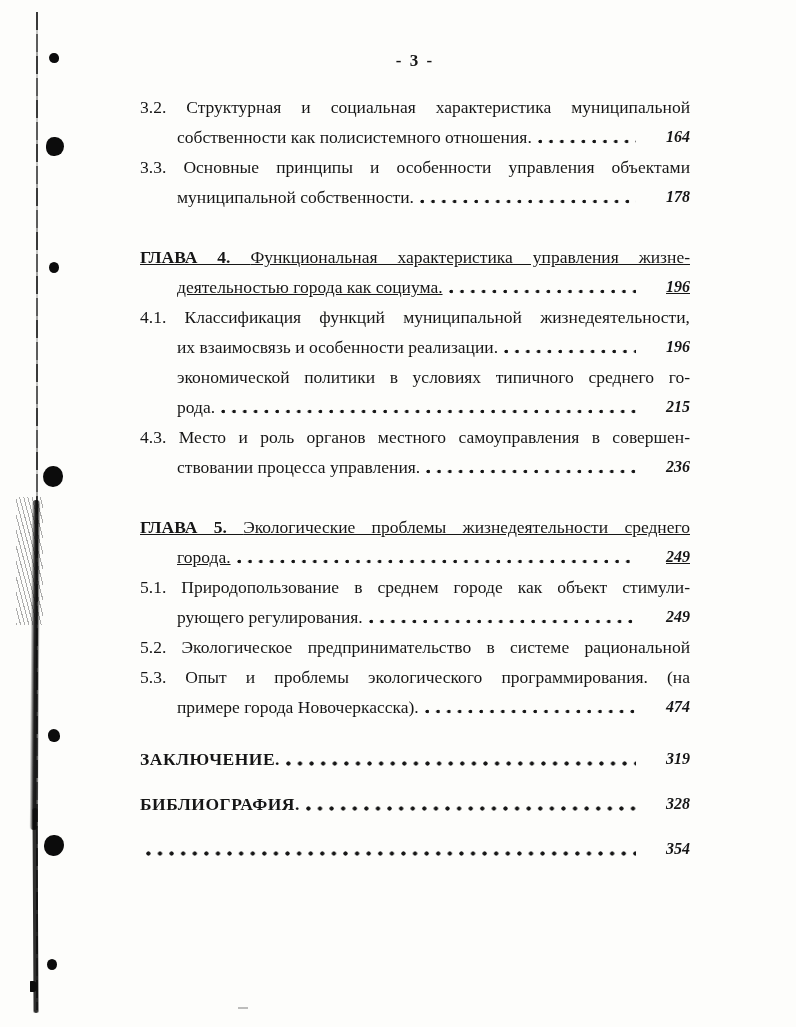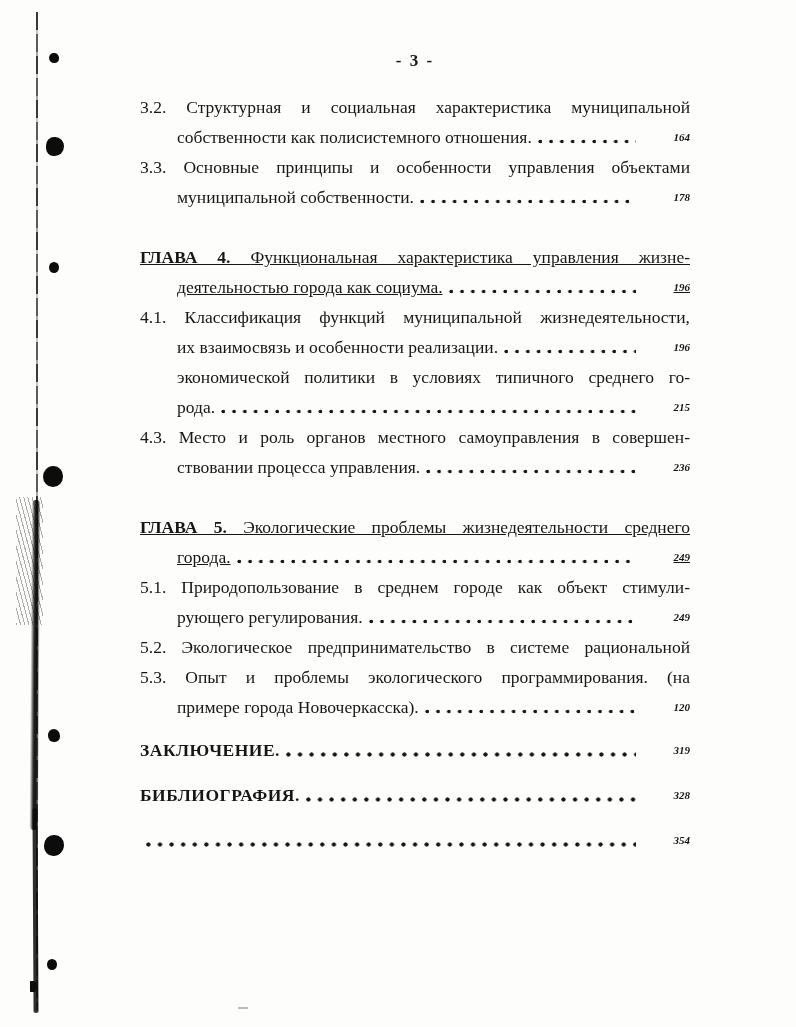--- a/index.html
+++ b/index.html
@@ -47,30 +47,30 @@
     background-image: radial-gradient(circle at 2.2px 19.5px, var(--ink, #161616) 1.5px, rgba(0,0,0,0) 2.1px);
     background-size: 10.8px 30px;
     background-repeat: repeat-x;
   }
   .pg {
     flex: 0 0 auto;
     min-width: 44px;
     text-align: right;
     font-weight: bold;
     font-style: italic;
-    font-size: 11px;
+    font-size: 16px;
   }
   .chapter-label { font-weight: bold; }
   .entry.chapter { margin-top: 30px; text-decoration: underline; }
   .entry.section .txt { font-weight: bold; letter-spacing: 0.5px; }
   .entry.section .dots {
     background-image: radial-gradient(circle at 2.4px 19.5px, var(--ink, #111) 1.8px, rgba(0,0,0,0) 2.4px);
     background-size: 11.6px 30px;
   }
-  .entry.item + .entry.section { margin-top: 13px; }
+  .entry.item + .entry.section { margin-top: 22px; }
   .entry.section + .entry.section { margin-top: 15px; }
 
   
   .edge-line {
     position: absolute; left: 36px; top: 12px;
     width: 2px; height: 998px;
     background: repeating-linear-gradient(to bottom,
       rgba(30,30,30,0.88) 0 18px,
       rgba(30,30,30,0.25) 18px 22px,
       rgba(30,30,30,0.72) 22px 40px,
@@ -206,21 +206,21 @@
           </div>
         </div>
         <div class="entry item">
           <div class="line justify"><span class="txt">5.2. Экологическое предпринимательство в системе рациональной</span></div>
         </div>
         <div class="entry item">
           <div class="line justify"><span class="txt">5.3. Опыт и проблемы экологического программирования. (на</span></div>
           <div class="line cont last">
             <span class="txt">примере города Новочеркасска).</span>
             <span class="dots"></span>
-            <span class="pg">120</span>
+            <span class="pg">474</span>
           </div>
         </div>
         <div class="entry section">
           <div class="line last">
             <span class="txt">ЗАКЛЮЧЕНИЕ.</span>
             <span class="dots"></span>
             <span class="pg">319</span>
           </div>
         </div>
         <div class="entry section">

